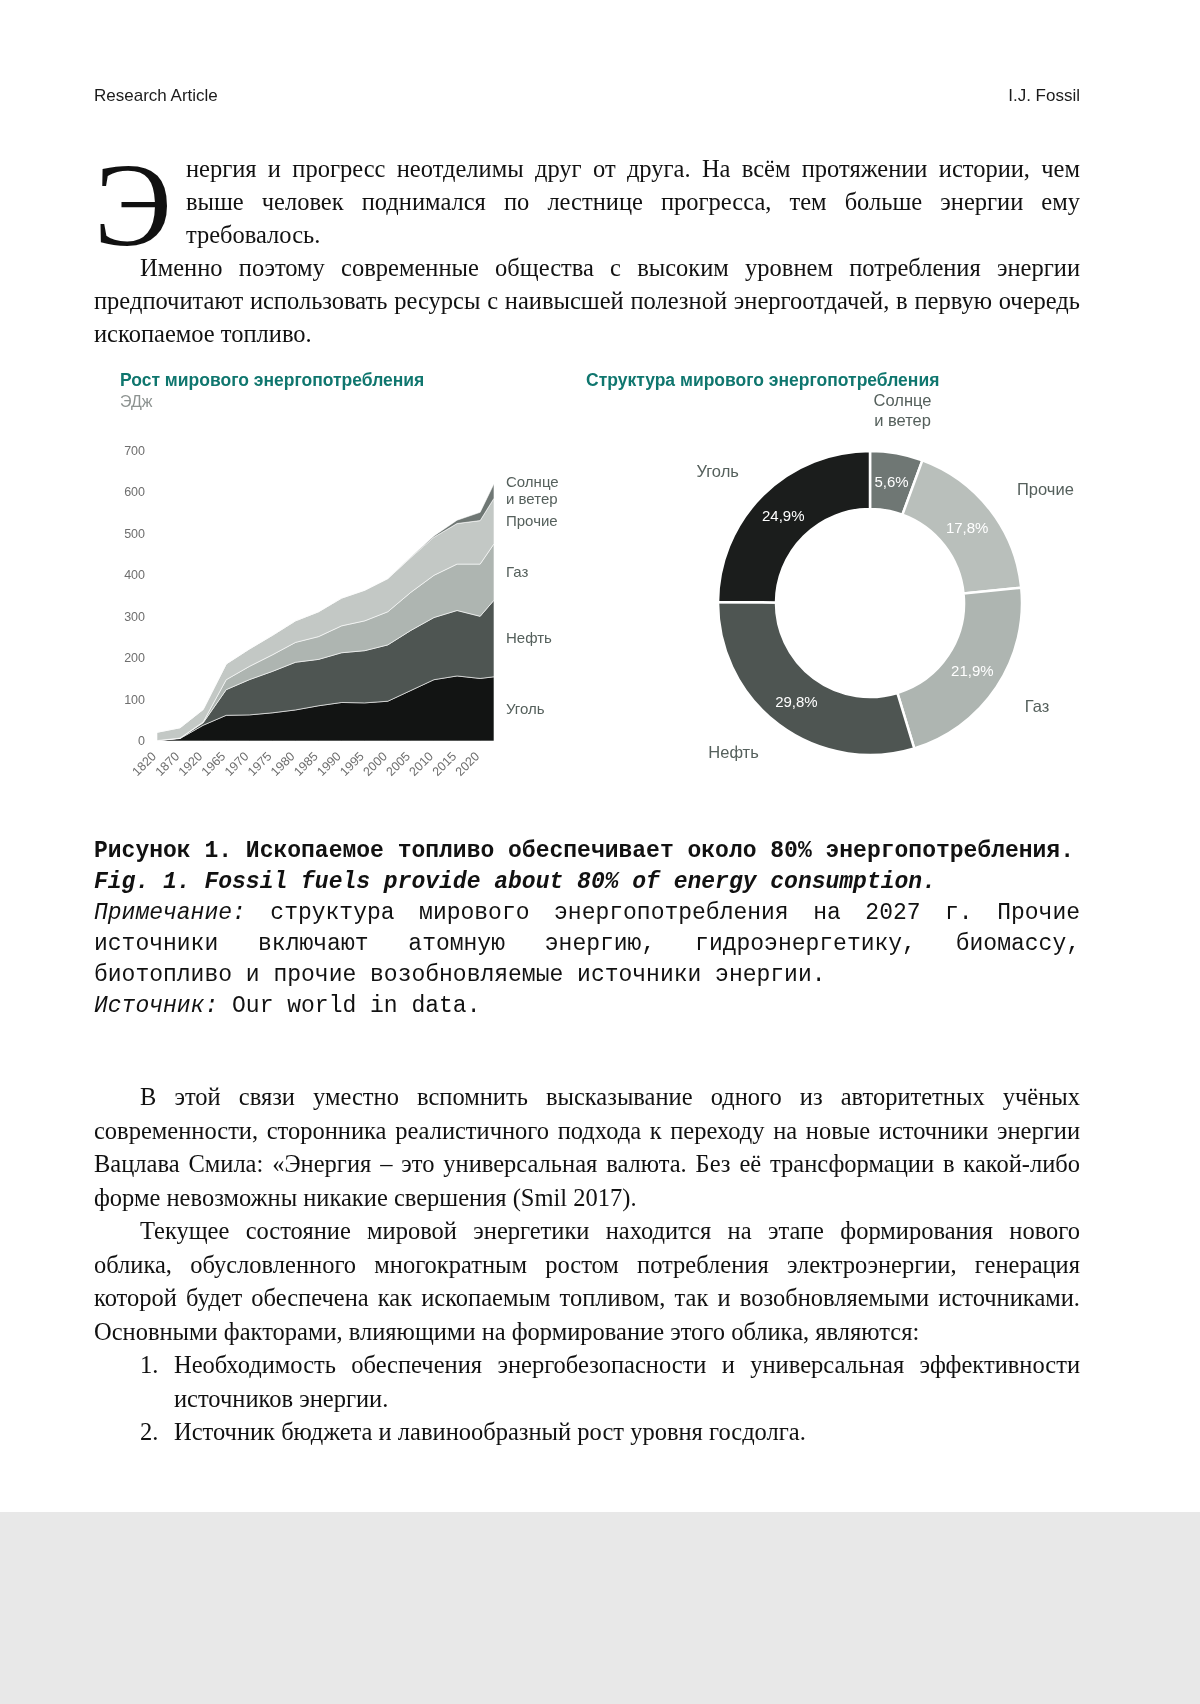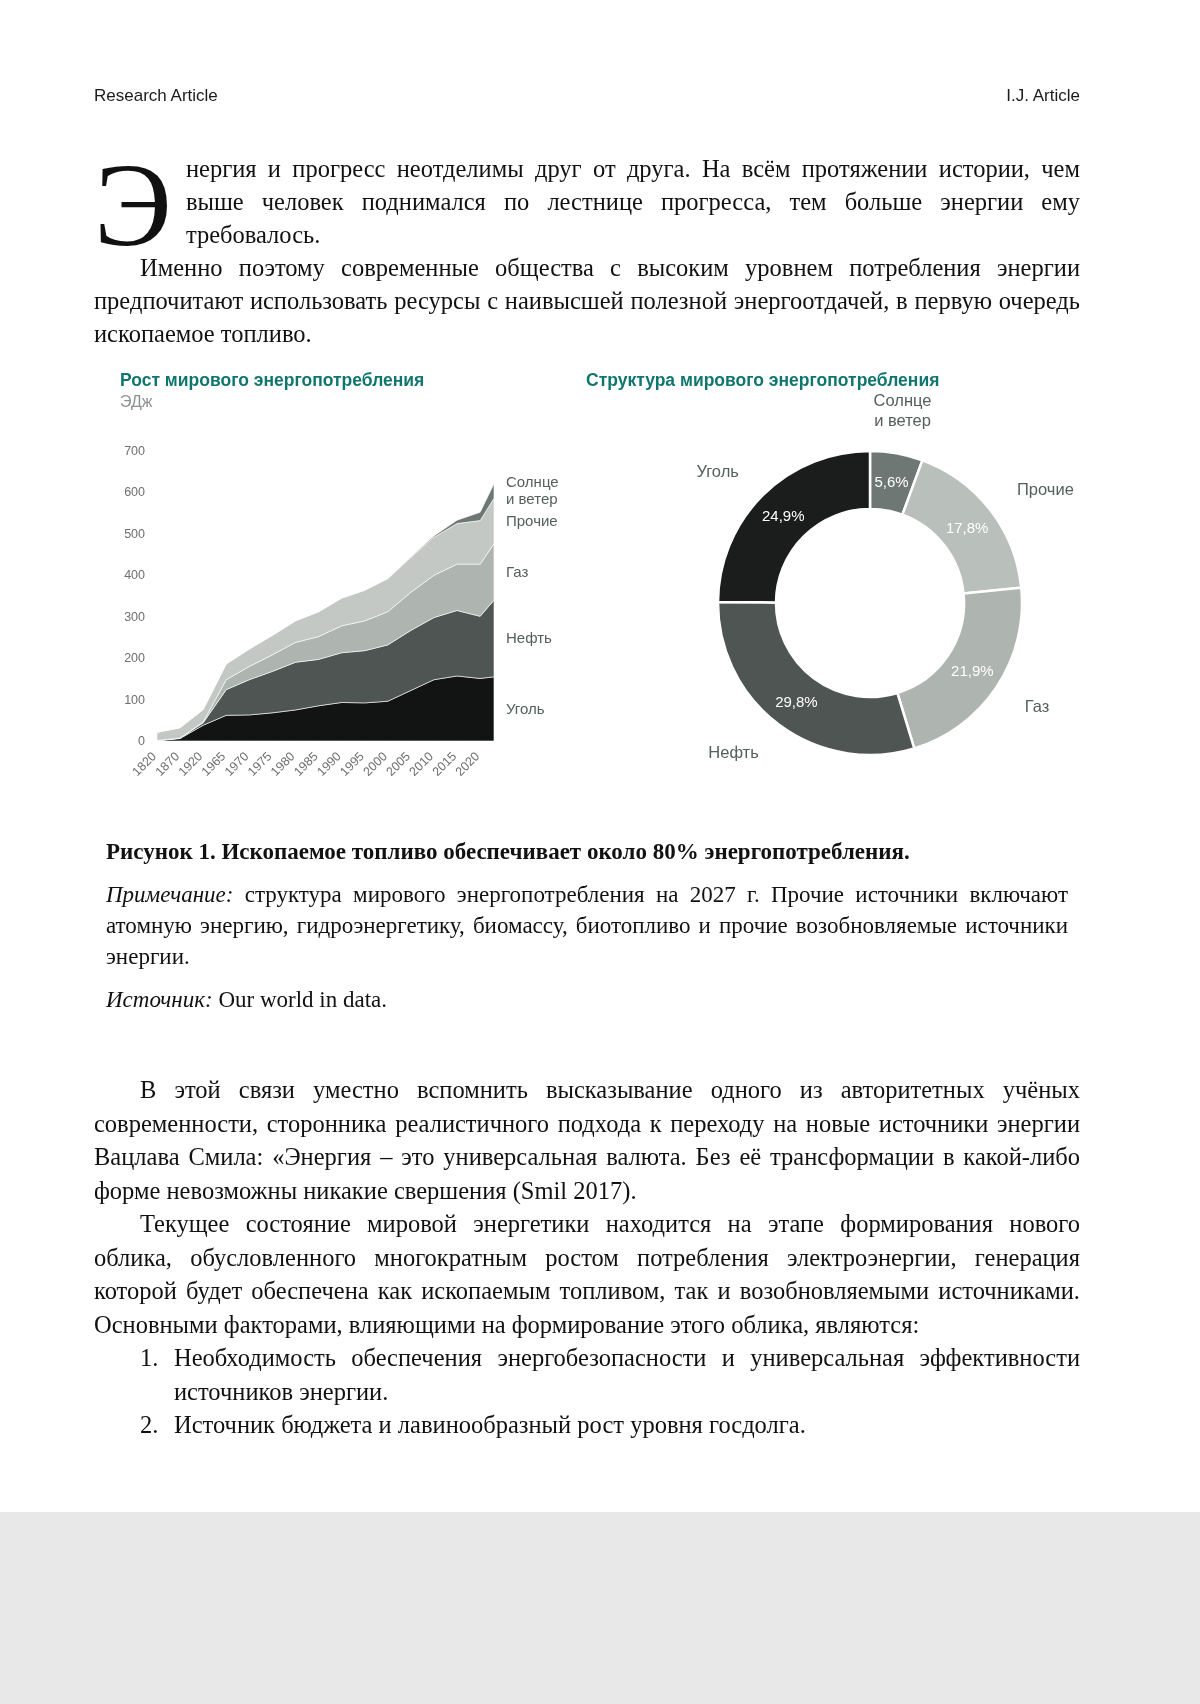--- a/index.html
+++ b/index.html
@@ -62,21 +62,21 @@
   svg text.pct{
     font-family:"Liberation Sans", sans-serif;
     font-size:15px;fill:#ffffff;
   }
   svg text.slicename{
     font-family:"Liberation Sans", sans-serif;
     font-size:16.5px;fill:#55605c;
   }
   
   .caption{margin-top:34px;font-size:23px;line-height:31px;text-align:justify;}
-  .caption p{margin:12px;}
+  .caption p{margin:0;font-family:Liberation Mono, monospace;}
   .cap-ru{font-weight:700;}
   .cap-en{font-weight:700;font-style:italic;}
   .note-label,.source-label{font-style:italic;}
   
   .body-text{margin-top:58px;font-size:24.5px;line-height:33.5px;text-align:justify;}
   .body-text p{margin:0;}
   .num-list{margin-top:0;}
   .list-item{display:flex;margin-left:46px;}
   .li-num{width:34px;flex:0 0 34px;}
   .li-text{flex:1;text-align:justify;}
@@ -94,21 +94,21 @@
   }
   .journal-line span{margin-right:6px;}
 </style>
 </head>
 <body>
 
 <div class="page">
 
   <div class="pg-header">
     <span>Research Article</span>
-    <span>I.J. Article</span>
+    <span>I.J. Fossil</span>
   </div>
 
   <div class="intro">
     <p><span class="dropcap">Э</span><span>нергия и прогресс неотделимы друг от друга. На всём протяжении истории, чем выше человек поднимался по лестнице прогресса, тем больше энергии ему требовалось.</span></p>
     <p class="para-indent">Именно поэтому современные общества с высоким уровнем потребления энергии предпочитают использовать ресурсы с наивысшей полезной энергоотдачей, в первую очередь ископаемое топливо.</p>
   </div>
 
   <div class="figure-area">
     <div class="chart-block left">
       <div class="chart-title">Рост мирового энергопотребления</div>
@@ -166,20 +166,21 @@
           <text x="194.78967315130154" y="367.0914591859831" text-anchor="end" class="slicename">Нефть</text>
           <path d="M154.00300034986716 211.04496211723512 A152 152 0 0 1 305.99999999999994 60 L306 118 A94 94 0 0 0 212.0018554795231 211.40938446723752 Z" fill="#1b1d1c" stroke="#ffffff" stroke-width="2.5" stroke-linejoin="round"></path>
           <text x="219.2995319650895" y="129.75305826261035" text-anchor="middle" class="pct">24,9%</text>
           <text x="174.89197516672073" y="86.06560029955713" text-anchor="end" class="slicename">Уголь</text>
         </svg>
     </div>
   </div>
 
   <div class="caption">
     <p class="cap-ru">Рисунок 1. Ископаемое топливо обеспечивает около 80% энергопотребления.</p>
+    <p class="cap-en">Fig. 1. Fossil fuels provide about 80% of energy consumption.</p>
     <p><span class="note-label">Примечание:</span><span> структура мирового энергопотребления на 2027 г. Прочие источники включают атомную энергию, гидроэнергетику, биомассу, биотопливо и прочие возобновляемые источники энергии.</span></p>
     <p><span class="source-label">Источник:</span><span> Our world in data.</span></p>
   </div>
 
   <div class="body-text">
     <p class="para-indent">В этой связи уместно вспомнить высказывание одного из авторитетных учёных современности, сторонника реалистичного подхода к переходу на новые источники энергии Вацлава Смила: «Энергия – это универсальная валюта. Без её трансформации в какой-либо форме невозможны никакие свершения (Smil 2017).</p>
     <p class="para-indent">Текущее состояние мировой энергетики находится на этапе формирования нового облика, обусловленного многократным ростом потребления электроэнергии, генерация которой будет обеспечена как ископаемым топливом, так и возобновляемыми источниками. Основными факторами, влияющими на формирование этого облика, являются:</p>
     <div class="num-list">
       <div class="list-item">
         <span class="li-num">1.</span>

